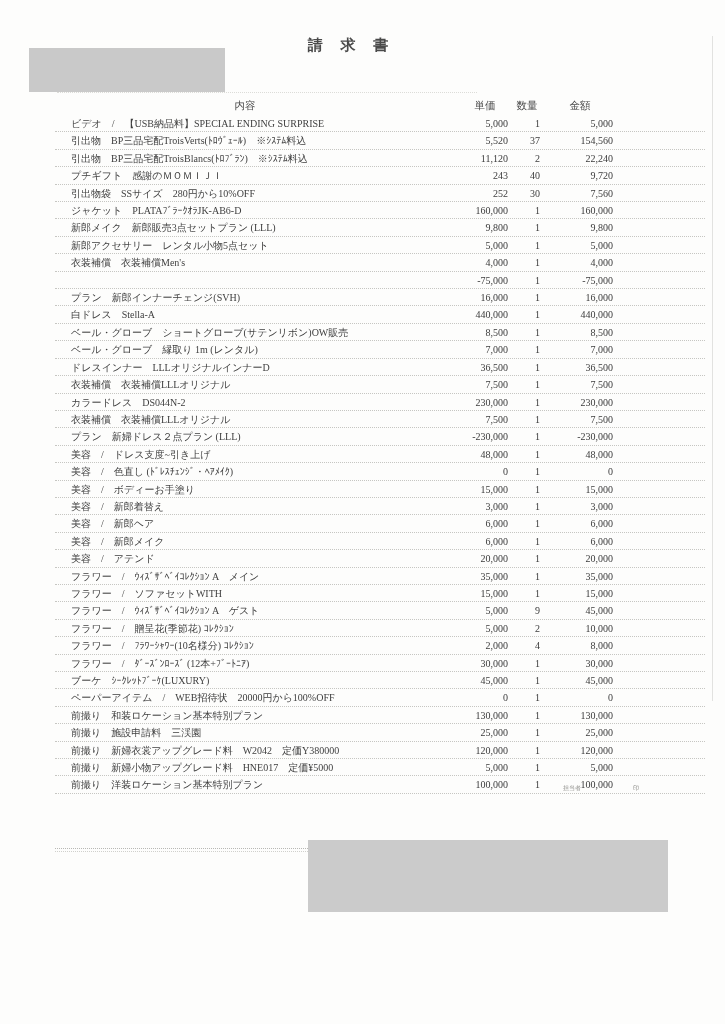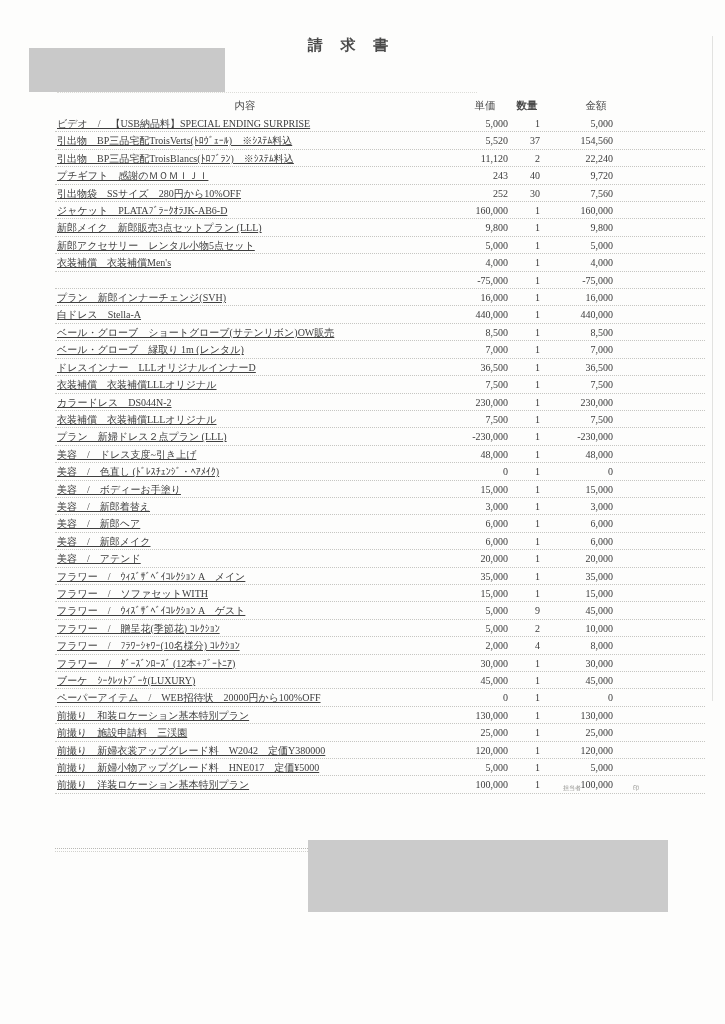--- a/index.html
+++ b/index.html
@@ -25,31 +25,31 @@
   .edge-line { position:absolute; left:712px; top:36px; width:1px; height:665px; background:#e2e2e0; }
   .header-smudge {
     position:absolute; top:92px; left:57px; width:420px; height:0;
     border-top:1px dotted #dcdcd8;
   }
   .table { position:absolute; left:55px; top:88px; width:650px; }
   .thead { position:relative; height:16px; font-size:10.5px; color:#4a4a4a;margin-top:11px; }
   .thead span { position:absolute; text-align:center; }
   .h-item { left:115px; width:150px; }
   .h-unit { left:390px; width:80px; }
-  .h-qty  { left:447px; width:50px;font-weight:bold; }
-  .h-amt  { left:506px; width:70px; }
+  .h-qty  { left:447px; width:50px; }
+  .h-amt  { left:490px; width:70px; }
   .rows { position:relative; }
   .row {
     position:relative; height:17.42px;
     border-bottom:1px dotted #c6c6c2;
     font-size:10px; line-height:15px;
     white-space:pre;
   }
   .row span { position:absolute; top:1px; }
-  .c-item { left:2px; width:360px; overflow:hidden; color:#3e3e3e;text-decoration:underline; }
+  .c-item { left:16px; width:360px; overflow:hidden; color:#3e3e3e; }
   .c-unit { left:365px; width:88px; text-align:right; }
   .c-qty  { left:457px; width:28px; text-align:right; }
   .c-amt  { left:470px; width:88px; text-align:right; }
   .footer-marks {
     position:absolute; top:784px; left:0; width:725px; height:10px;
     font-size:6px; color:#8a8a86;
     filter:blur(0.4px);
   }
   .fm-left  { position:absolute; left:563px; }
   .fm-right { position:absolute; left:633px; }

